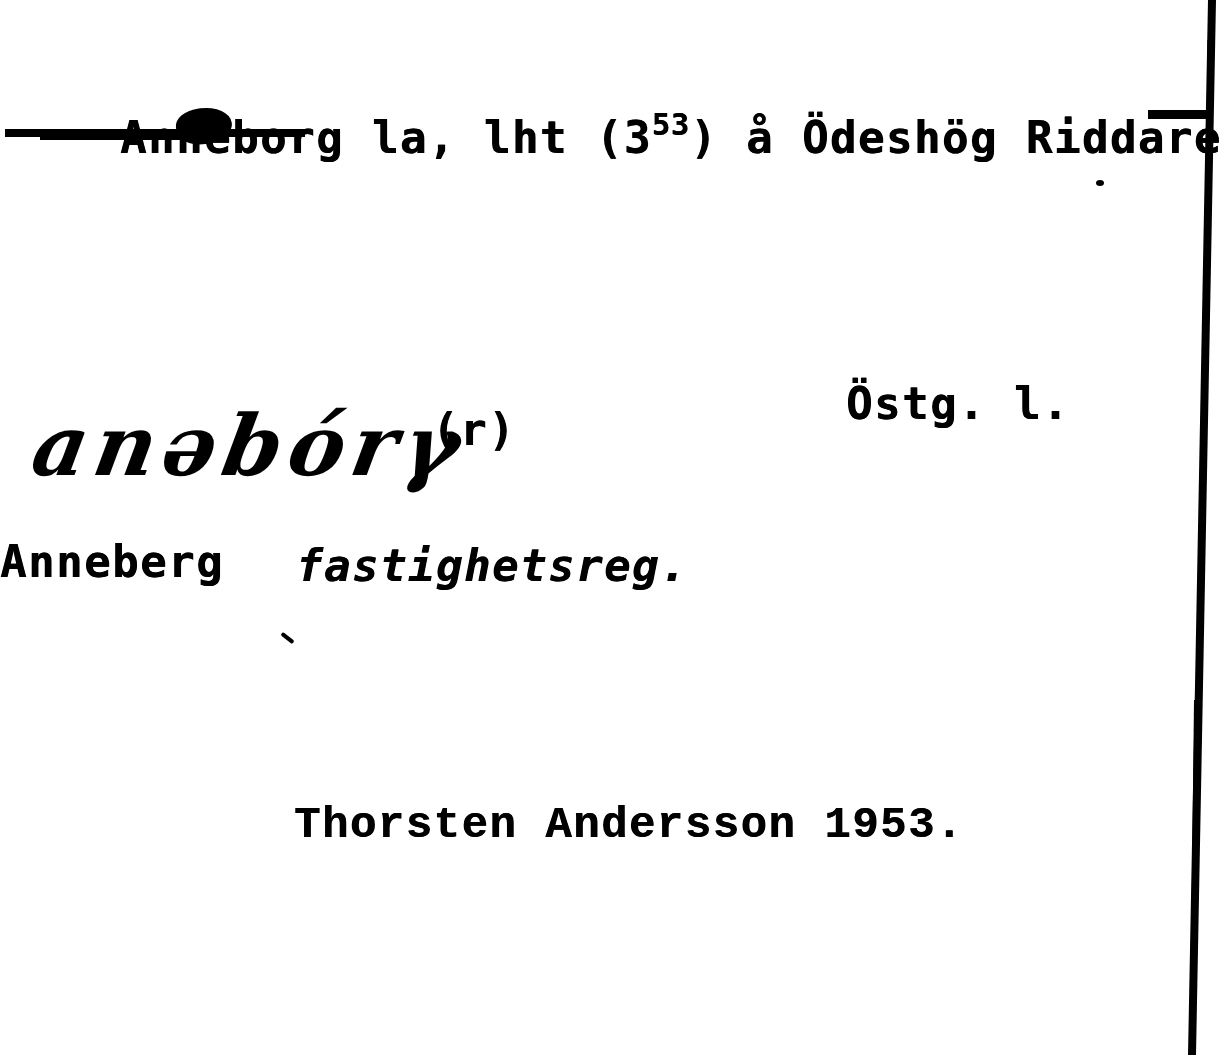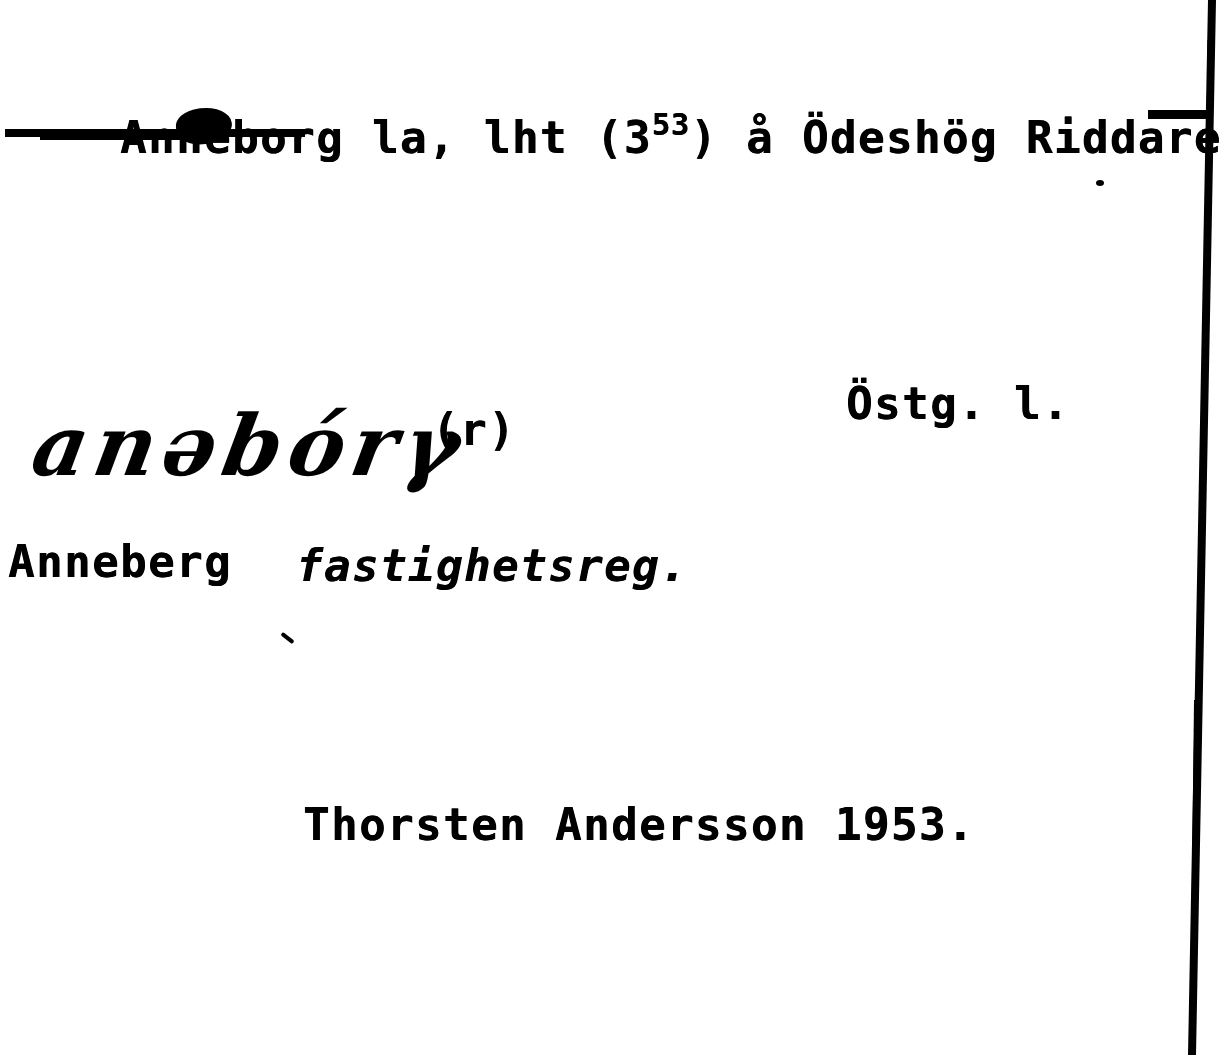--- a/index.html
+++ b/index.html
@@ -94,29 +94,29 @@
   <div class="connector-dash" style="left:1148px; top:110px; width:62px; height:9px;"></div>
 
 
 
   <div class="typed" style="left:846px; top:336px;margin-top:44px;">Östg. l.</div>
 
   <div class="handwriting" style="left:34px; top:396px;">anəbórγ</div>
   <div class="typed" style="left:432px; top:406px;">(r)</div>
 
   <div>
-    <span class="typed" style="left:8px; top:538px;">Anneberg</span>
+    <span class="typed" style="left:0; top:538px;">Anneberg</span>
     <span class="typed" style="left:296px; top:542px;font-style:italic;">fastighetsreg.</span>
   </div>
 
   <div class="ink-tick" style="left:280px; top:636px; width:15px; height:4px;"></div>
 
   <div class="ink-dot" style="left:1096px; top:180px; width:8px; height:6px;"></div>
 
-  <div class="typed" style="left:303px; top:801px;">Thorsten Andersson 1953.</div>
+  <div class="typed" style="left:294px; top:801px;font-family:Liberation Mono, monospace;">Thorsten Andersson 1953.</div>
 
   <svg class="edge-svg" width="1221" height="1055" viewBox="0 0 1221 1055">
     <line x1="1212" y1="0" x2="1192" y2="1055" stroke="#000000" stroke-width="8"></line>
     <line x1="1209" y1="40" x2="1206" y2="330" stroke="#000000" stroke-width="3"></line>
     <line x1="1196" y1="700" x2="1192" y2="1050" stroke="#000000" stroke-width="4"></line>
   </svg>
 
 </div>
 
 </body></html>

